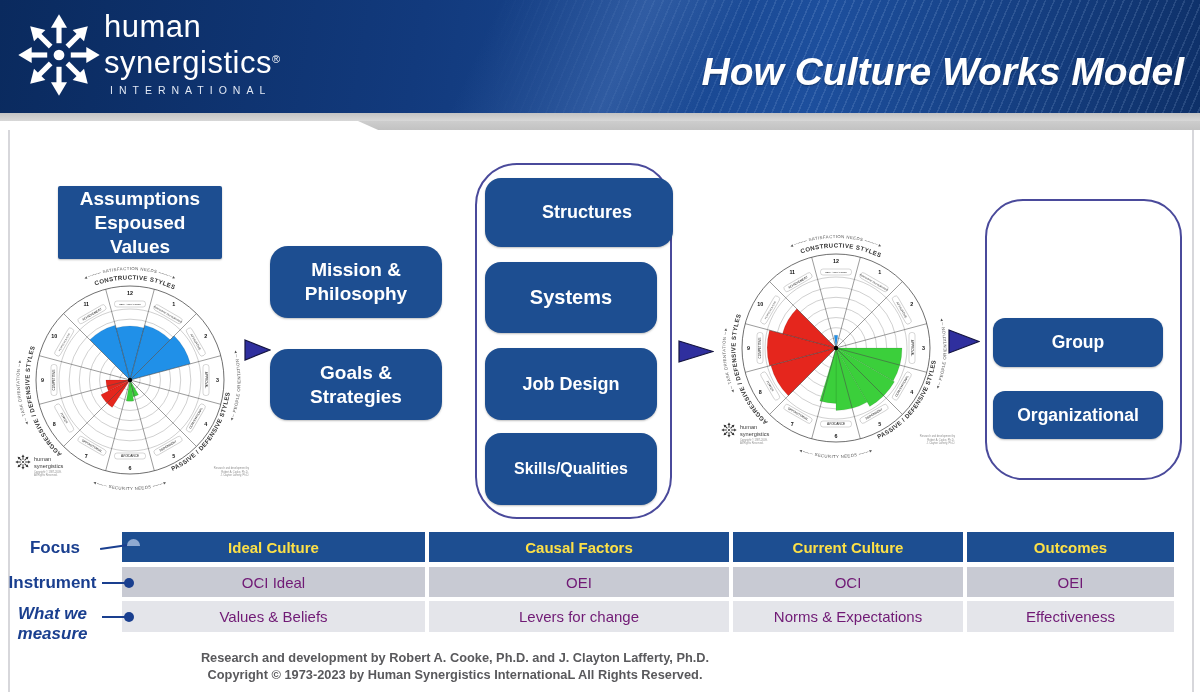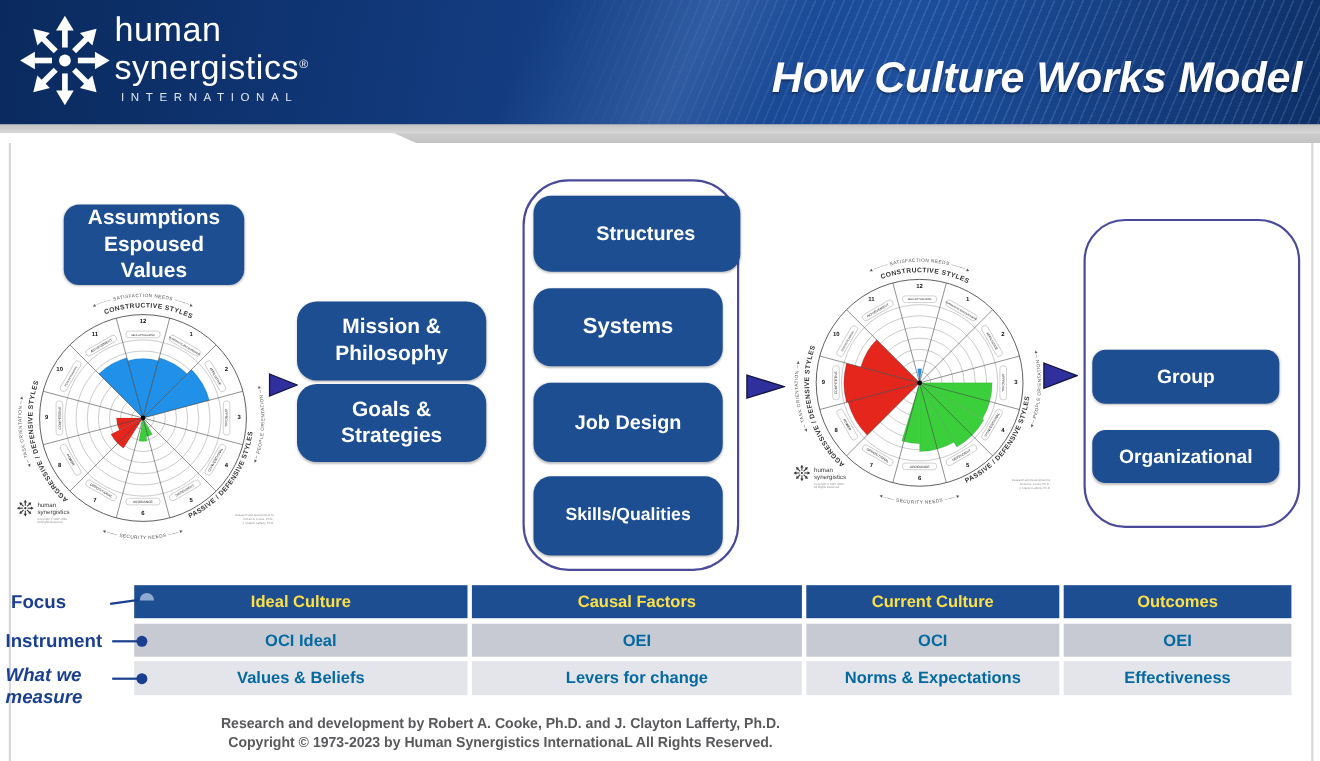--- a/index.html
+++ b/index.html
@@ -26,32 +26,32 @@
   .gray-band{position:absolute;left:0;top:113px;width:1200px;height:8px;
     background:linear-gradient(#c3c3c3,#d8d8d8);}
   .gray-band-ext{position:absolute;left:358px;top:121px;width:842px;height:9px;
     background:linear-gradient(#cdcdcd,#c2c2c2);
     clip-path:polygon(0 0,100% 0,100% 100%,2.4% 100%);}
   .edge-left{position:absolute;left:8px;top:130px;width:2px;height:562px;background:#d7d7db;}
   .edge-right{position:absolute;left:1192px;top:130px;width:2px;height:562px;background:#d7d7db;}
   
   .bluebox{position:absolute;background:#1d4e91;color:#fff;font-weight:bold;text-align:center;
     display:flex;align-items:center;justify-content:center;white-space:pre-line;
-    border-radius:14px;box-shadow:0 1px 2px rgba(0,0,0,.25);}
+    border-radius:2px;box-shadow:0 1px 2px rgba(0,0,0,.25);}
   .group-frame{position:absolute;background:#fff;border:2px solid #4a4a9b;}
   .flow-arrow{position:absolute;}
   
   .t-row{position:absolute;left:122px;display:flex;gap:4px;}
-  .t-cell{display:flex;align-items:center;justify-content:center;font-size:15px;color:#0369a1;font-weight:bold;}
+  .t-cell{display:flex;align-items:center;justify-content:center;font-size:15px;color:#701a75;}
   .t-head .t-cell{background:#1d4e91;color:#fde047;font-weight:bold;}
   .t-b1 .t-cell{background:#c8cad3;}
   .t-b2 .t-cell{background:#e4e5ea;}
   .w1{width:303px;} .w2{width:300px;} .w3{width:230px;} .w4{width:207px;}
   .t-row{height:30px;}
-  .side-label{position:absolute;color:#1a3f8f;font-weight:bold;font-size:17px;text-align:left;
+  .side-label{position:absolute;color:#1a3f8f;font-weight:bold;font-size:17px;text-align:center;
     white-space:pre-line;line-height:20px;}
   .connector{position:absolute;height:2px;background:#1a3f8f;}
   .dot{position:absolute;width:10px;height:10px;border-radius:50%;background:#1a3f8f;}
   .dome{position:absolute;width:13px;height:7px;background:#8fa9d0;border-radius:7px 7px 0 0;}
   
   .footer{position:absolute;left:145px;top:649px;width:620px;text-align:center;
     color:#59595c;font-weight:bold;font-size:13.2px;line-height:17px;transform:scaleX(.97);}
   
   .circumplex{position:absolute;width:250px;height:250px;}
   svg text{font-family:"Liberation Sans",sans-serif;}
@@ -233,21 +233,21 @@
         <text x="29" y="220.9" font-size="2.6" fill="#909090">All Rights Reserved.</text>
         <text x="244" y="214" font-size="2.6" fill="#909090" text-anchor="end">Research and development by</text>
         <text x="244" y="217.6" font-size="2.6" fill="#909090" text-anchor="end">Robert A. Cooke, Ph.D.,</text>
         <text x="244" y="221.2" font-size="2.6" fill="#909090" text-anchor="end">J. Clayton Lafferty, Ph.D.</text>
       </svg></div>
 
   <svg class="flow-arrow" style="left:244px;top:339px;" width="27" height="22">
     <polygon points="1,1 26,11 1,21" fill="#2f2f9e" stroke="#14143f" stroke-width="1.2"></polygon>
   </svg>
 
-  <div class="bluebox" style="left:270px;top:274px;width:172px;height:72px;font-size:19px;line-height:24px;border-radius:18px;">Mission &amp;
+  <div class="bluebox" style="left:270px;top:246px;width:172px;height:72px;font-size:19px;line-height:24px;border-radius:18px;">Mission &amp;
 Philosophy</div>
   <div class="bluebox" style="left:270px;top:349px;width:172px;height:71px;font-size:19px;line-height:24px;border-radius:18px;">Goals &amp;
 Strategies</div>
 
   <div class="group-frame" style="left:475px;top:163px;width:193px;height:352px;border-radius:42px;"></div>
   <div class="bluebox" style="left:485px;top:178px;width:172px;height:69px;font-size:18px;border-radius:16px;padding-left:16px;">Structures</div>
   <div class="bluebox" style="left:485px;top:262px;width:172px;height:71px;font-size:20px;border-radius:16px;">Systems</div>
   <div class="bluebox" style="left:485px;top:348px;width:172px;height:72px;font-size:18px;border-radius:16px;">Job Design</div>
   <div class="bluebox" style="left:485px;top:433px;width:172px;height:72px;font-size:16px;border-radius:16px;">Skills/Qualities</div>
 

